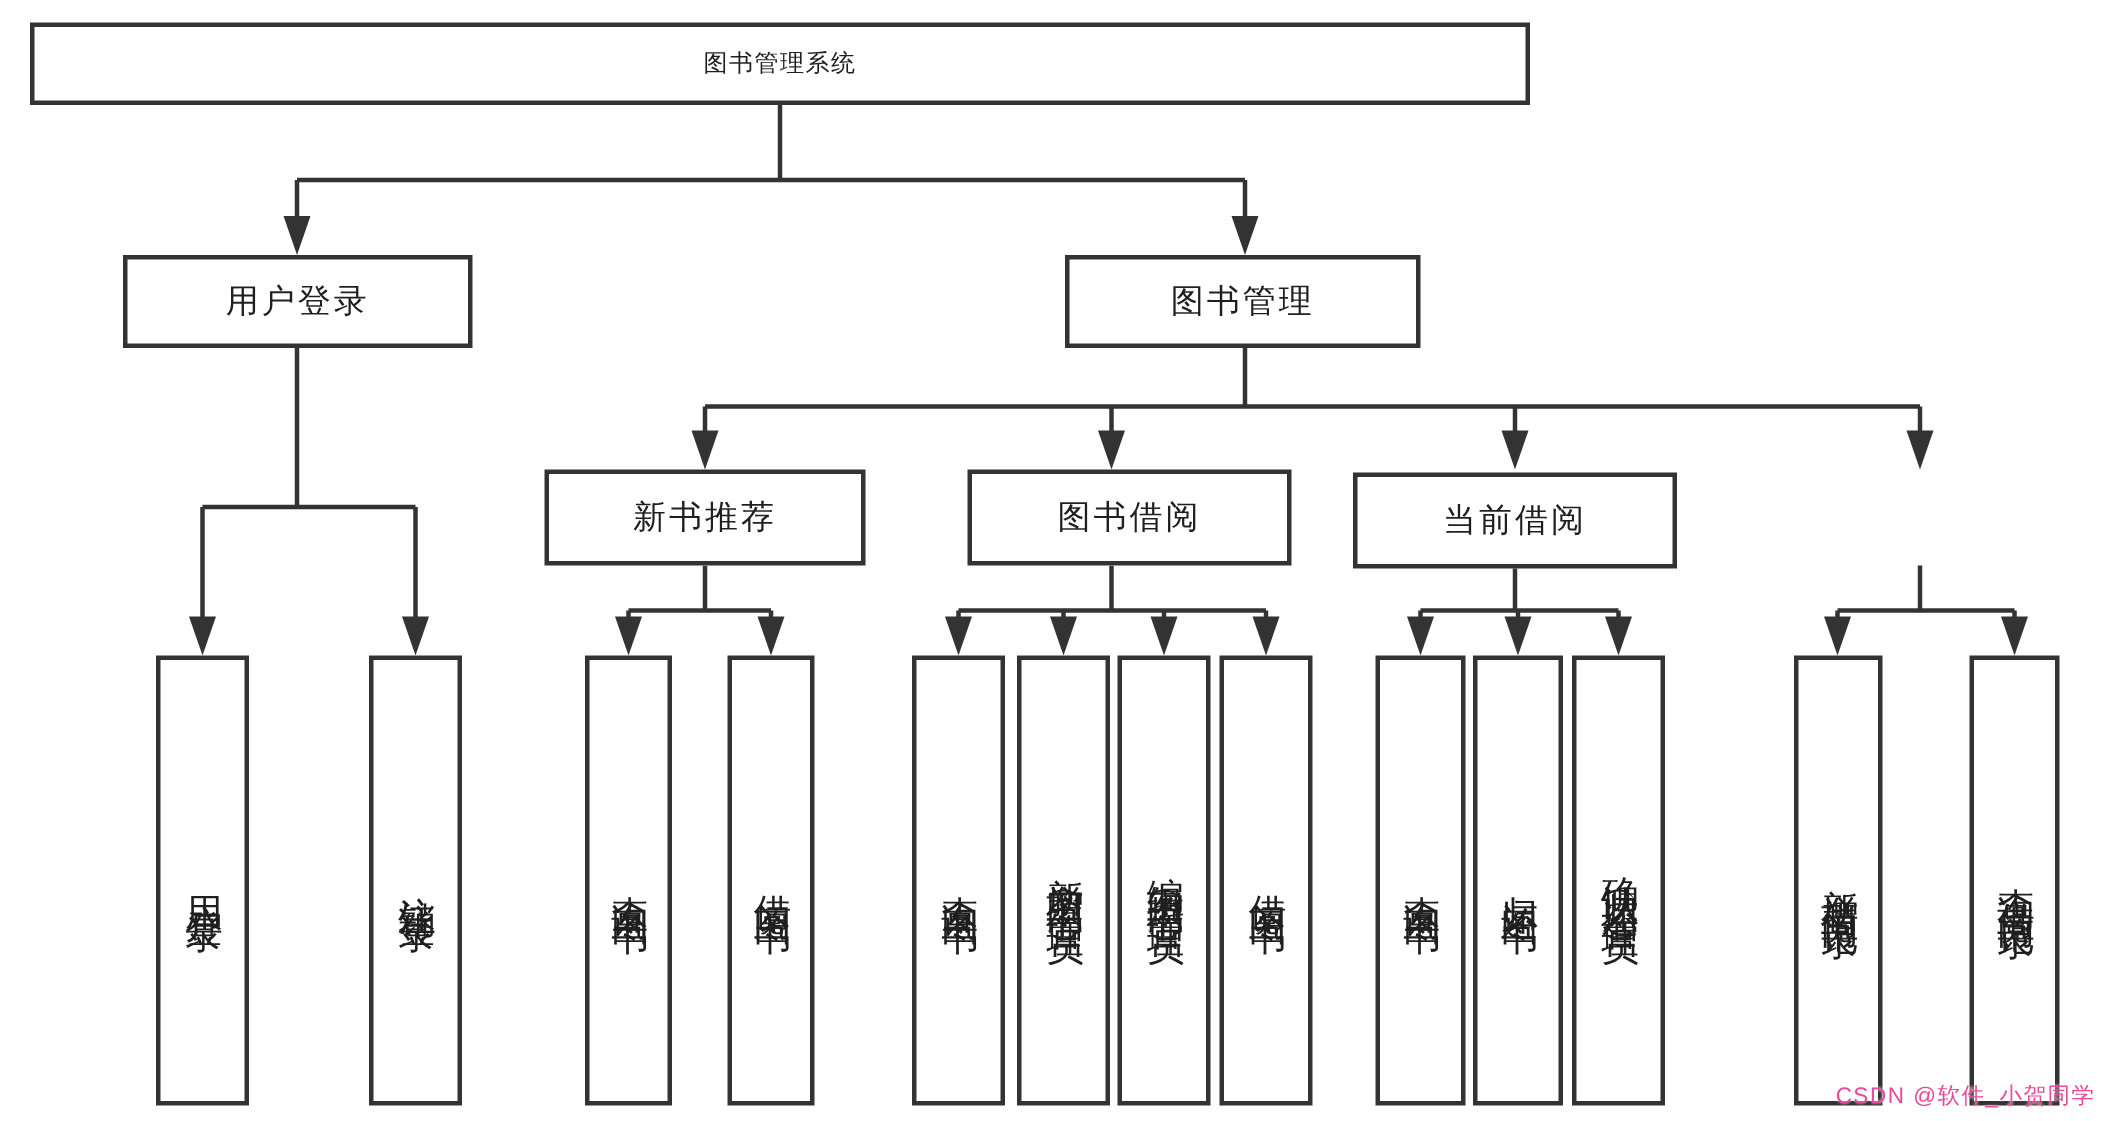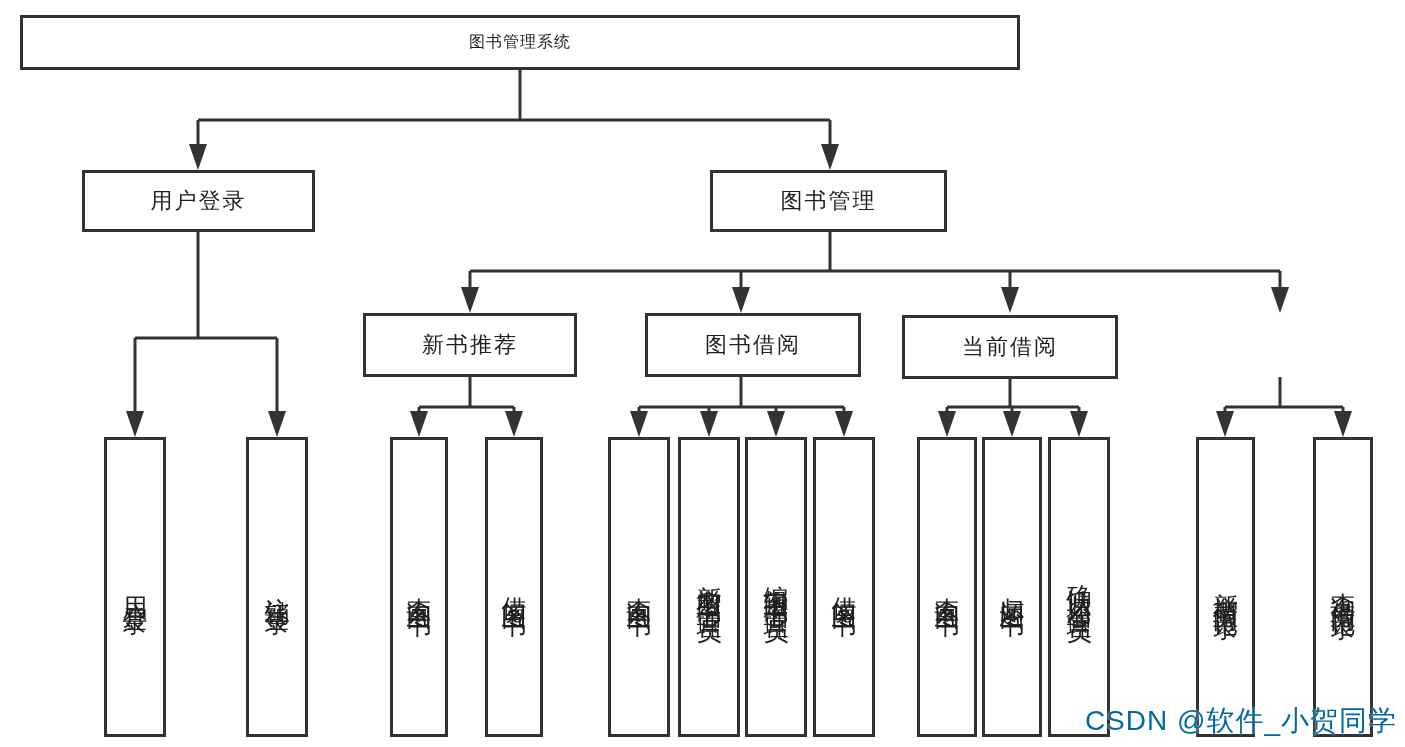--- a/index.html
+++ b/index.html
@@ -33,22 +33,22 @@
   .leaf-node .lbl {
     writing-mode: vertical-rl;
     text-orientation: upright;
     font-size: 25px;
     letter-spacing: 5px;
     line-height: 1;
   }
   .watermark {
     position: absolute;
     right: 8px; bottom: 7px;
-    font-size: 28px;
-    color: #0369a1;
+    font-size: 15px;
+    color: #ec4899;
     letter-spacing: 1px;
     text-shadow: 0 0 2px #ffffff;
     z-index: 5;
   }
 </style>
 </head>
 <body>
 
 <div class="canvas">
 

